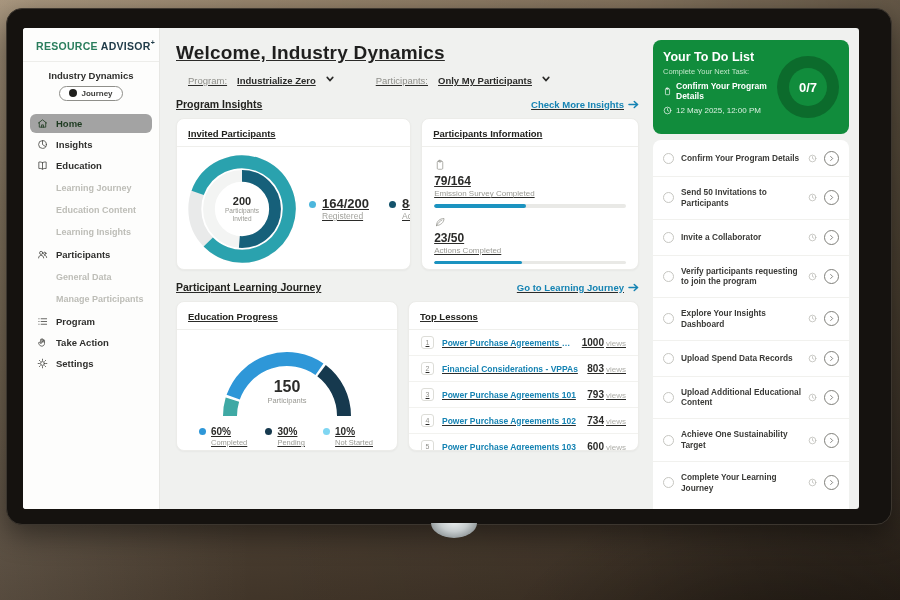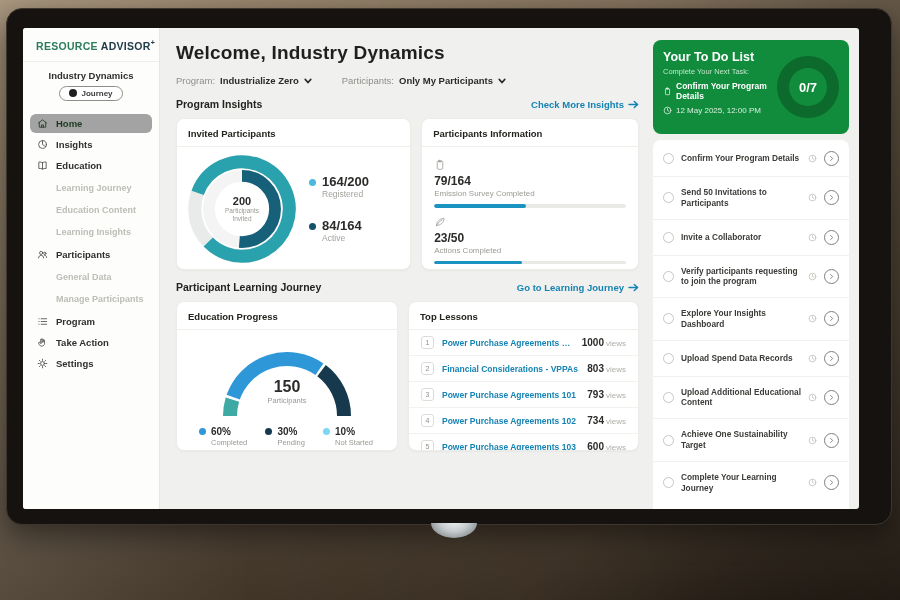--- a/index.html
+++ b/index.html
@@ -44,42 +44,42 @@
   .org-name { font-size:9.5px; font-weight:bold; color:#2e2e2c; }
   .badge { display:inline-flex; align-items:center; gap:4px; border:1px solid #8f8f8a; border-radius:10px; padding:2px 9px; font-size:8px; font-weight:bold; color:#3c3c3a; margin-top:5px; background:#fff; }
   .badge-dot { width:8px; height:8px; border-radius:50%; background:#1f1f1d; }
   .nav { padding:2px 0; }
   .nav-item { display:flex; align-items:center; gap:8px; margin:2px 7px; padding:4px 7px; border-radius:6px; font-size:9.5px; font-weight:bold; color:#2f2f2d; cursor:pointer; }
   .nav-item svg { width:11px; height:11px; stroke:#4a4a46; fill:none; stroke-width:1.8; stroke-linecap:round; stroke-linejoin:round; flex-shrink:0; }
   .nav-item.active { background:#a3a3a3; color:#1d3a20; }
   .nav-item.active svg { stroke:#1d3a20; }
   .nav-sub { margin:4px 7px; padding:4px 7px 4px 26px; font-size:9px; font-weight:bold; color:#bdbdb7; cursor:pointer; }
   
-  .main { flex:1; min-width:0; padding:10px 12px 0 16px; }
+  .main { flex:1; min-width:0; padding:10px 12px 0 16px;text-decoration:underline; }
   .page-title { font-size:19px; font-weight:bold; color:#1f1f1e; margin:4px 0 11px; letter-spacing:0.2px; }
   .filters { display:flex; gap:30px; align-items:center; font-size:9.5px; margin-bottom:12px; }
-  .filter { display:flex; align-items:center; gap:5px; cursor:pointer; }
+  .filter { display:flex; align-items:flex-start; gap:10px; cursor:pointer;margin-left:12px; }
   .filter-label { color:#8f8f8a; }
   .filter-value { font-weight:bold; color:#2b2b29; }
   .chev { width:8px; height:8px; stroke:#2b2b29; fill:none; stroke-width:2; stroke-linecap:round; }
   .section-row { display:flex; justify-content:space-between; align-items:center; margin:2px 0 8px; }
   .section-title { font-size:10.5px; font-weight:bold; color:#23231f; }
   .section-link { display:flex; align-items:center; gap:4px; font-size:9.5px; font-weight:bold; color:#1583b3; cursor:pointer; }
   .arrow { width:11px; height:9px; stroke:#1583b3; fill:none; stroke-width:2; stroke-linecap:round; stroke-linejoin:round; }
   .cards { display:flex; gap:10px; }
   .card { background:#fff; border:1px solid #ecece9; border-radius:8px; box-shadow:0 1px 2px rgba(0,0,0,0.04); overflow:hidden; }
   .card-title { font-size:9.5px; font-weight:bold; color:#23231f; padding:9px 11px 7px; border-bottom:1px solid #efefec; }
   
   .card-invited { flex:1.08; height:152px; }
   .invited-body { display:flex; align-items:center; gap:8px; padding:3px 6px; }
   .donut-wrap { position:relative; width:118px; height:118px; flex-shrink:0; }
   .donut-center { position:absolute; inset:0; display:flex; flex-direction:column; align-items:center; justify-content:center; text-align:center; }
   .donut-center .v { font-size:11px; font-weight:bold; color:#2b2b29; }
   .donut-center .l { font-size:6.5px; color:#9a9a94; line-height:1.3; }
-  .legend-col { display:flex; flex-direction:column; gap:20px; }
+  .legend-col { display:flex; flex-direction:row; gap:20px; }
   .legend-item { display:flex; gap:6px; }
   .ldot { width:7px; height:7px; border-radius:50%; margin-top:4px; flex-shrink:0; }
   .legend-v { font-size:13px; font-weight:bold; color:#2b2b29; line-height:1.1; }
   .legend-l { font-size:8.5px; color:#a2a29c; }
   
   .card-info { flex:1; height:152px; }
   .info-body { padding:4px 12px; }
   .stat { display:flex; gap:4px; margin:6px 0;flex-direction:column; }
   .stat-icon { width:13px; padding-top:2px; flex-shrink:0; }
   .stat-icon svg { width:12px; height:12px; stroke:#9a9a94; fill:none; stroke-width:1.6; stroke-linecap:round; stroke-linejoin:round; }

